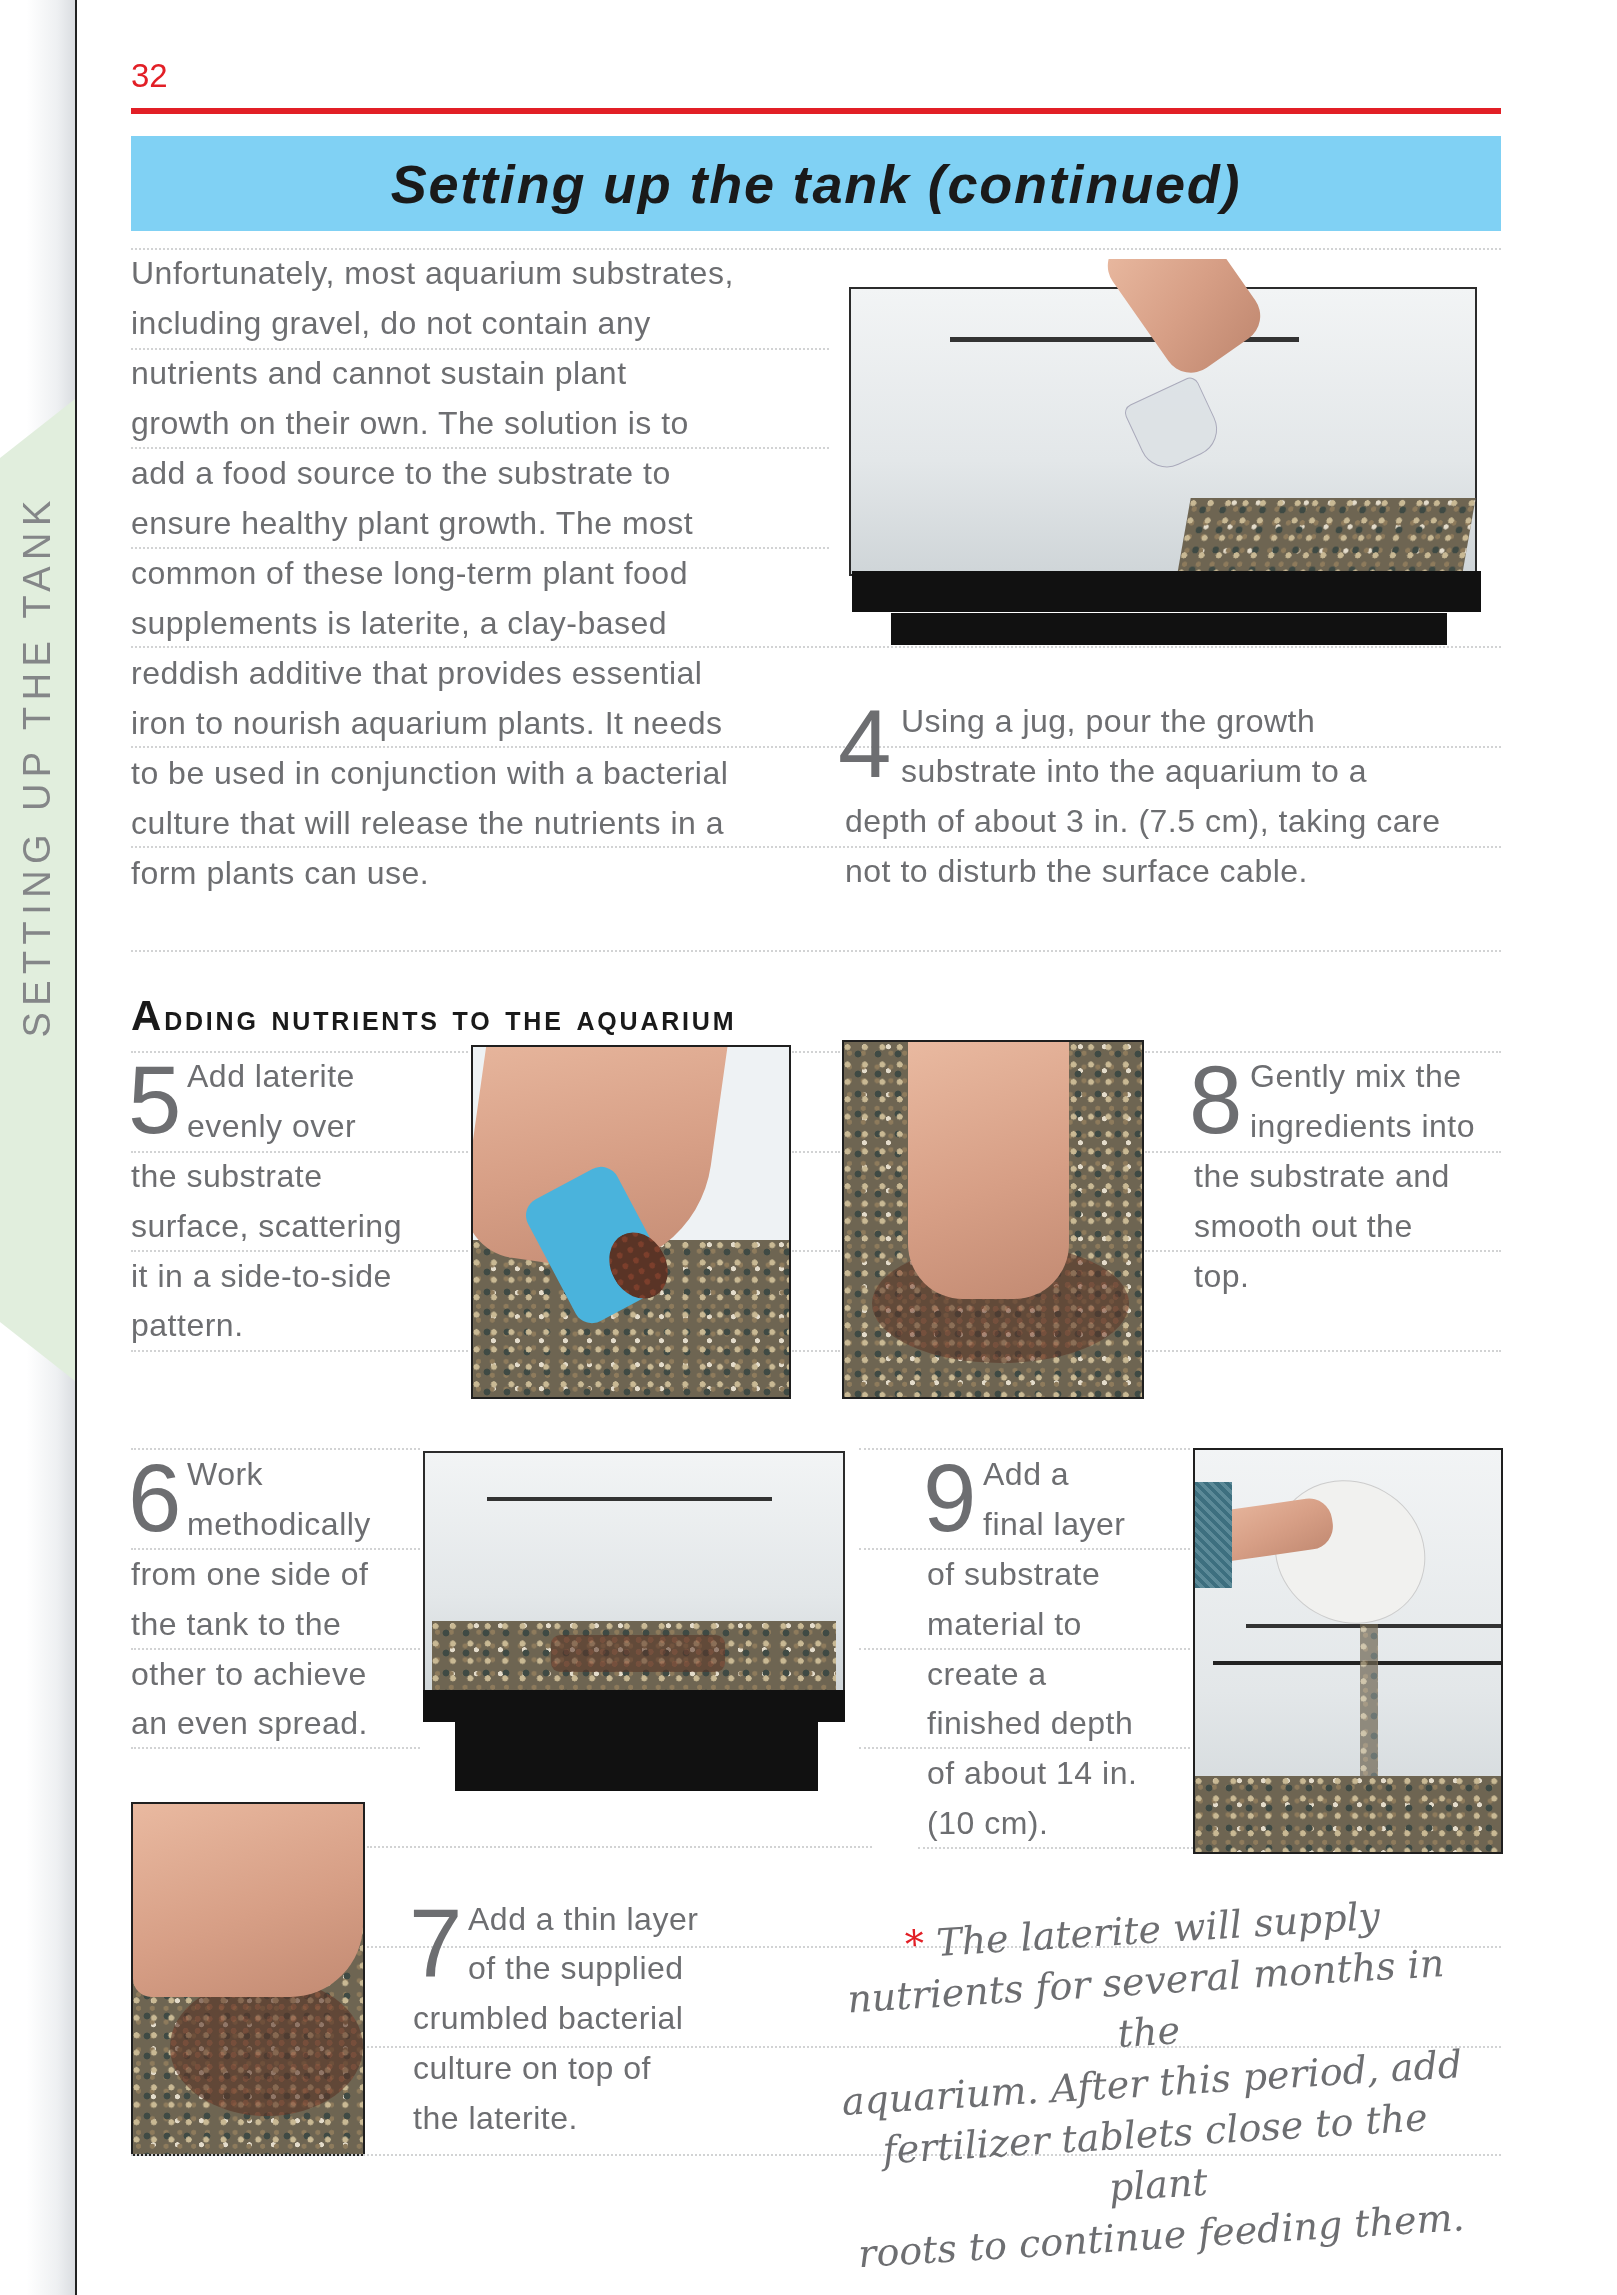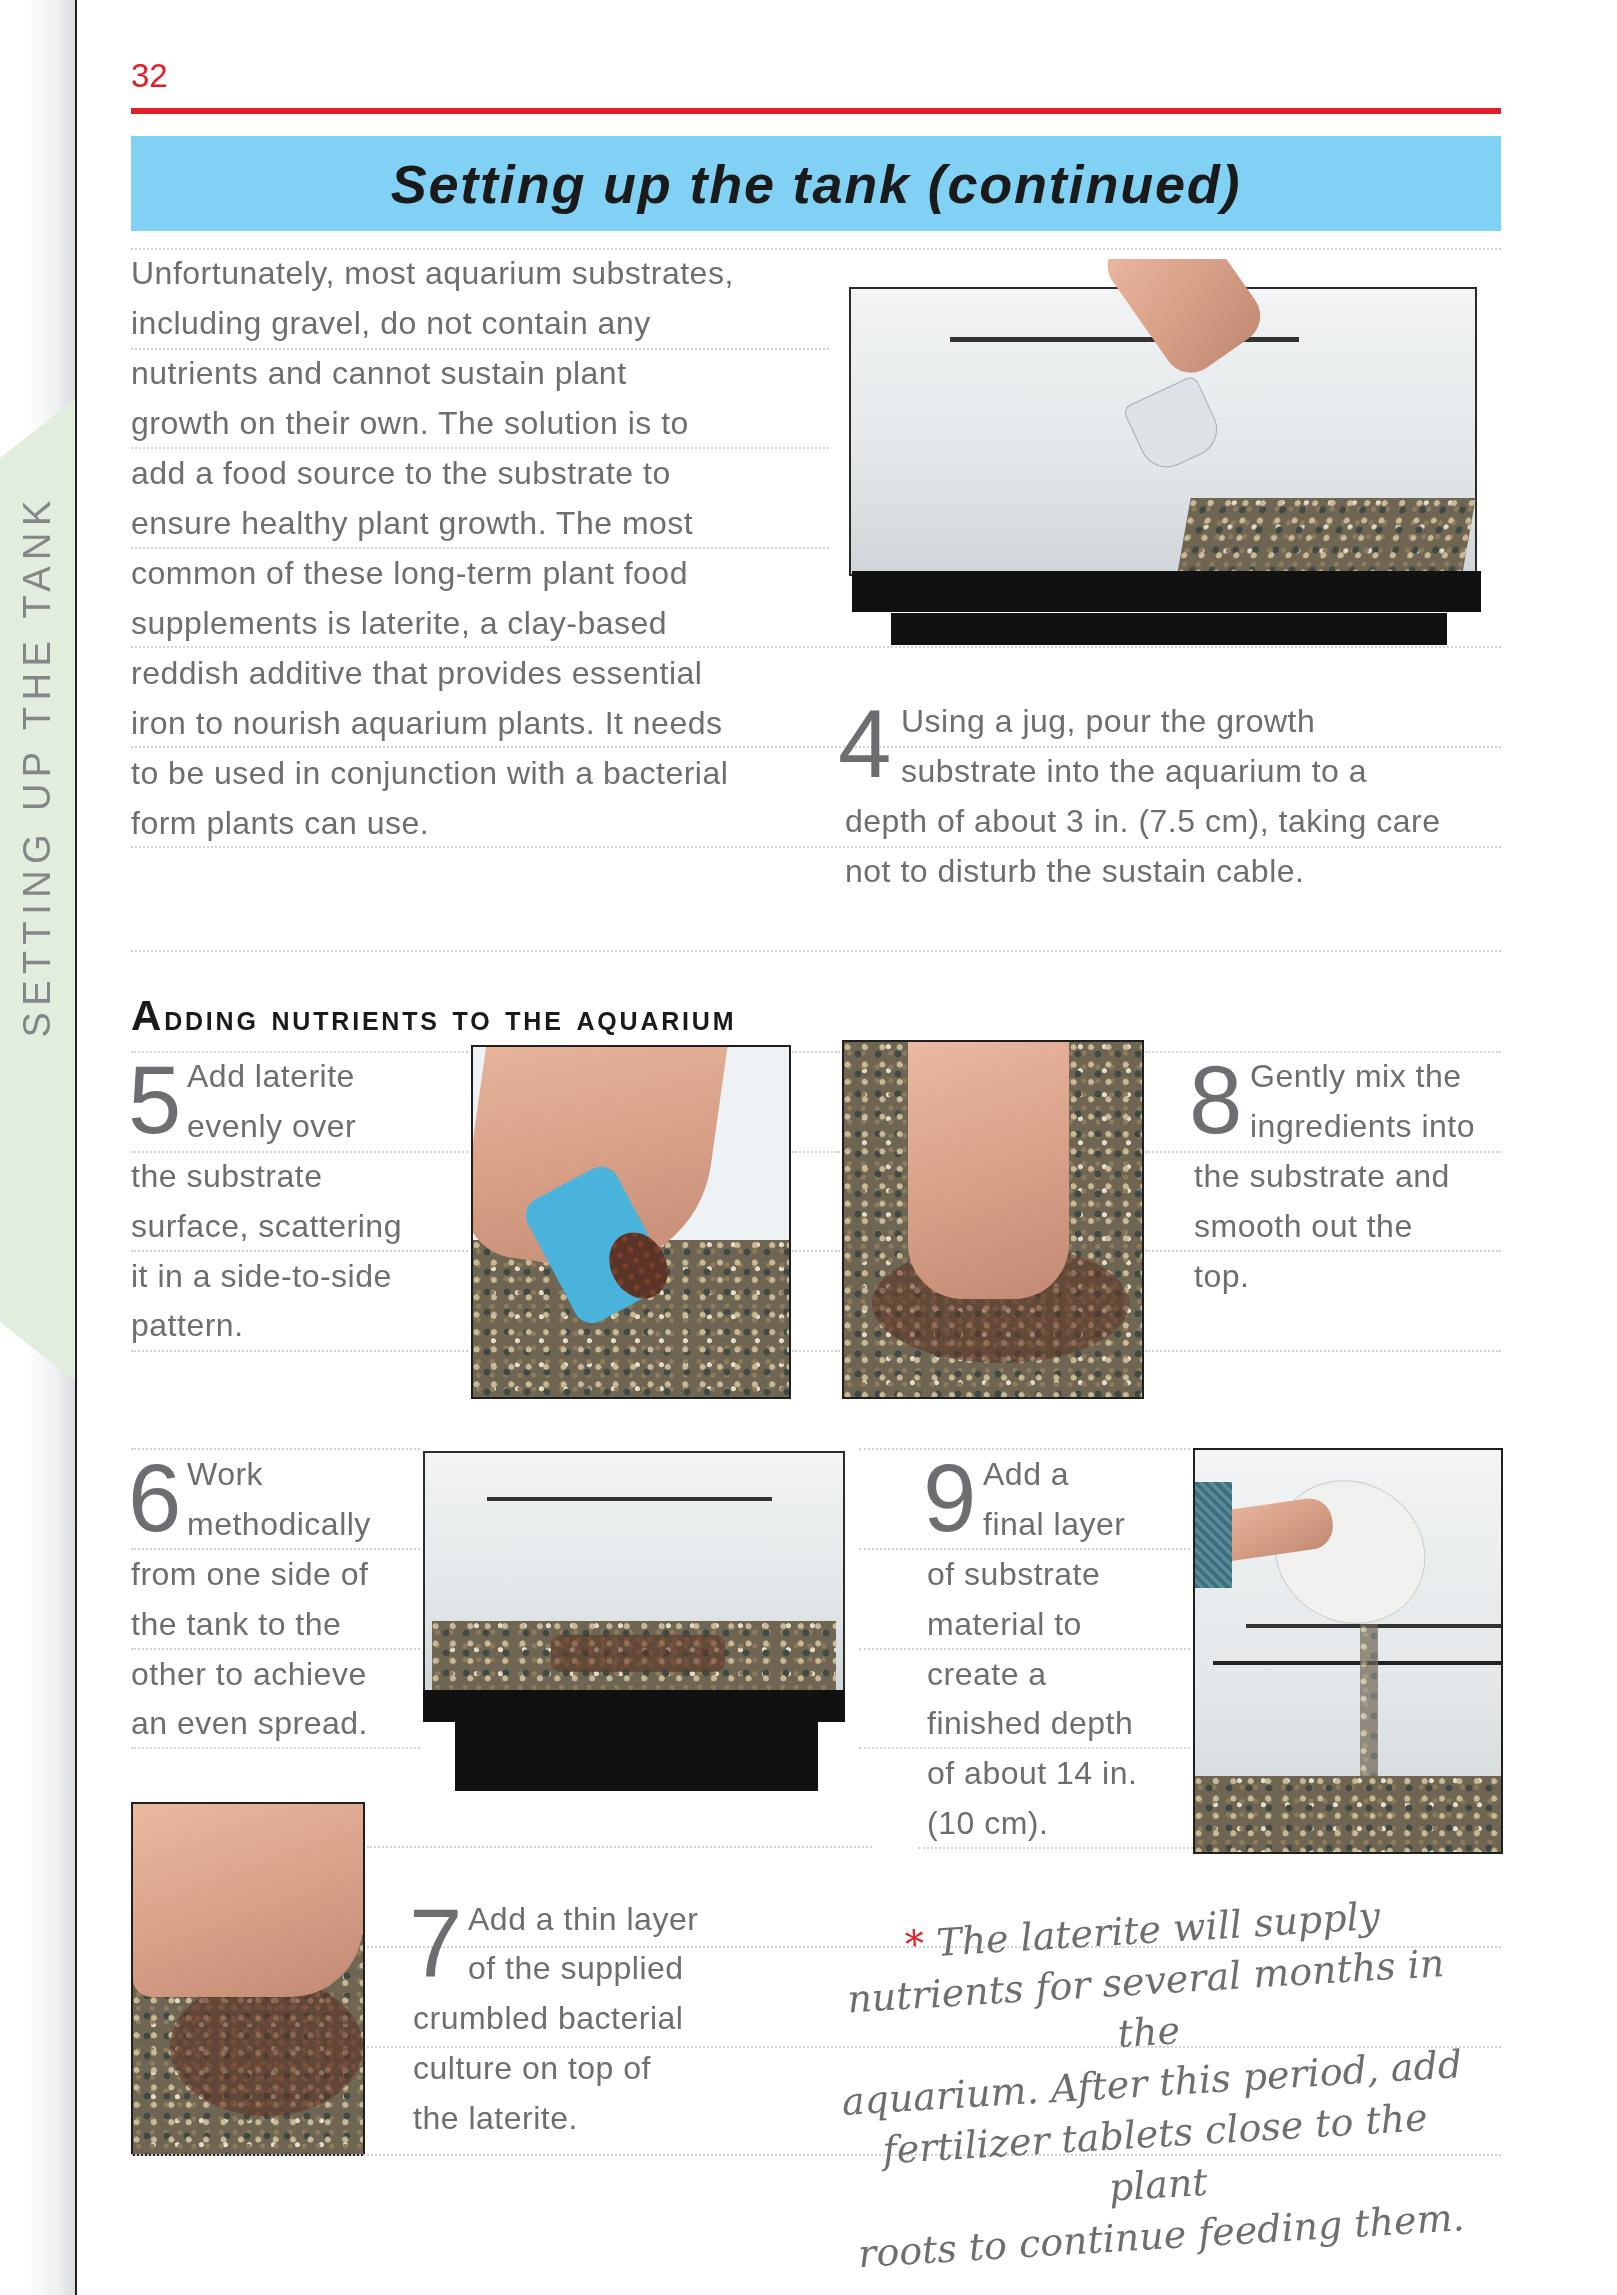--- a/index.html
+++ b/index.html
@@ -106,38 +106,39 @@
   <div class="body-line">including gravel, do not contain any</div>
   <div class="body-line">nutrients and cannot sustain plant</div>
   <div class="body-line">growth on their own. The solution is to</div>
   <div class="body-line">add a food source to the substrate to</div>
   <div class="body-line">ensure healthy plant growth. The most</div>
   <div class="body-line">common of these long-term plant food</div>
   <div class="body-line">supplements is laterite, a clay-based</div>
   <div class="body-line">reddish additive that provides essential</div>
   <div class="body-line">iron to nourish aquarium plants. It needs</div>
   <div class="body-line">to be used in conjunction with a bacterial</div>
+  <div class="body-line">culture that will release the nutrients in a</div>
   <div class="body-line">form plants can use.</div>
 </div>
 
 <div class="abs photo" style="left:840px;top:259px;width:647px;height:406px;" title="Hand pouring gravel from a jug into glass tank with heating cable">
   <div class="abs glass tank-edge" style="left:9.2px;top:27.5px;width:624px;height:285px;"></div>
   <div class="abs" style="left:110px;top:78px;width:349px;height:4.6px;background:#333;"></div>
   <div class="abs gravel" style="left:344px;top:239px;width:285px;height:76px;transform:skewX(-10deg);"></div>
   <div class="abs" style="left:294px;top:129px;width:78px;height:73px;border-radius:9.2px 9.2px 27.5px 27.5px;background:rgba(220,225,228,0.9);border:1.4px solid #aab;transform:rotate(-25deg);"></div>
   <div class="abs skin" style="left:257px;top:0;width:106px;height:152px;border-radius:27.5px;transform:rotate(-35deg);transform-origin:top left;"></div>
   <div class="abs" style="left:11.5px;top:312px;width:629px;height:41px;background:#111;"></div>
   <div class="abs" style="left:51px;top:354px;width:556px;height:32px;background:#111;"></div>
 </div>
 
 <div class="abs step-num" style="left:838px;top:702px;">4</div>
 <div class="abs body-line" style="left:901px;top:696px;">Using a jug, pour the growth</div>
 <div class="abs body-line" style="left:901px;top:746px;">substrate into the aquarium to a</div>
 <div class="abs body-line" style="left:845px;top:796px;text-align:center;">depth of about 3 in. (7.5 cm), taking care</div>
-<div class="abs body-line" style="left:845px;top:846px;">not to disturb the sustain cable.</div>
+<div class="abs body-line" style="left:845px;top:846px;">not to disturb the surface cable.</div>
 
 <div class="abs section-heading">
   <span class="cap">A</span><span>dding nutrients to the aquarium</span>
 </div>
 
 <div class="abs rule" style="left:131px;top:1051px;width:337px;"></div>
 <div class="abs rule" style="left:792px;top:1051px;width:48px;"></div>
 <div class="abs rule" style="left:1145px;top:1051px;width:356px;"></div>
 <div class="abs rule" style="left:131px;top:1151px;width:337px;"></div>
 <div class="abs rule" style="left:792px;top:1151px;width:48px;"></div>

